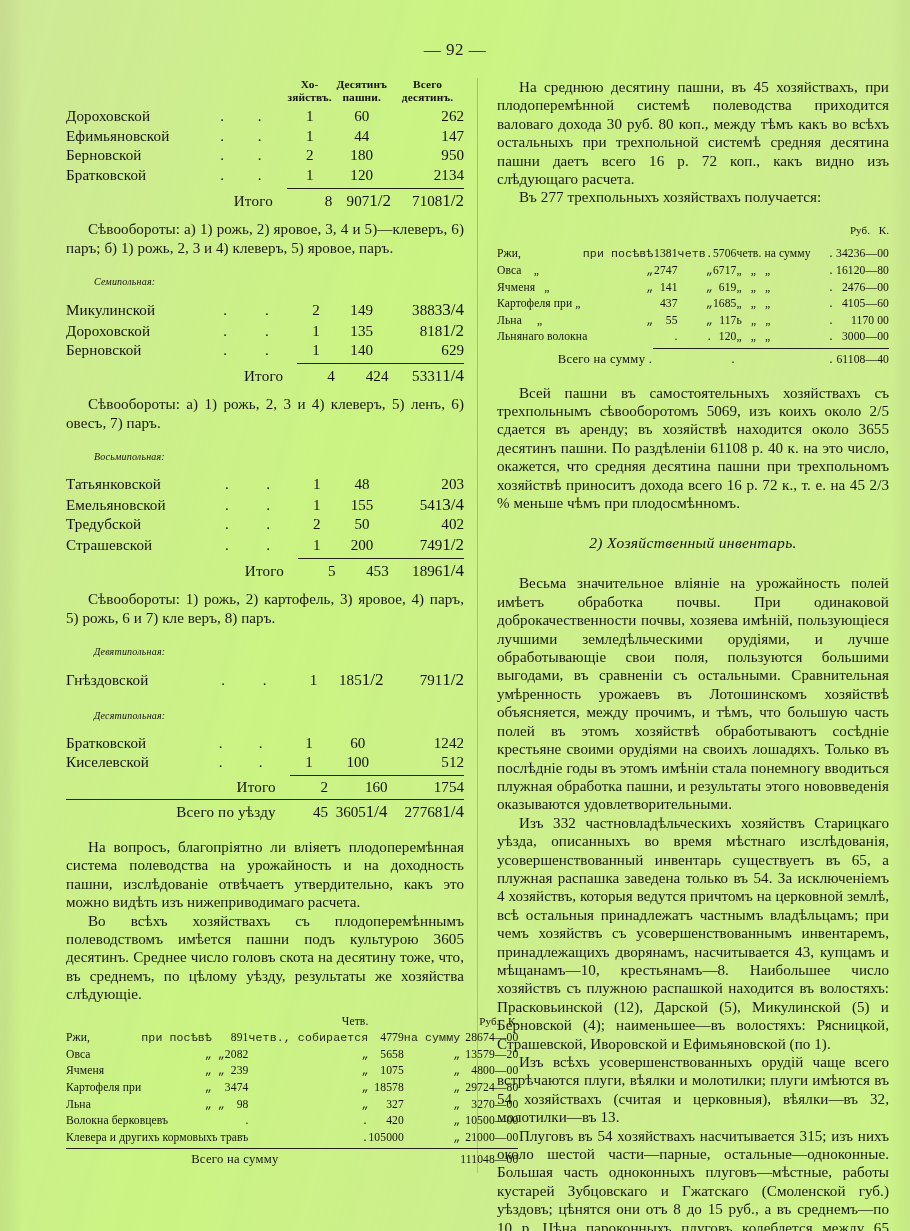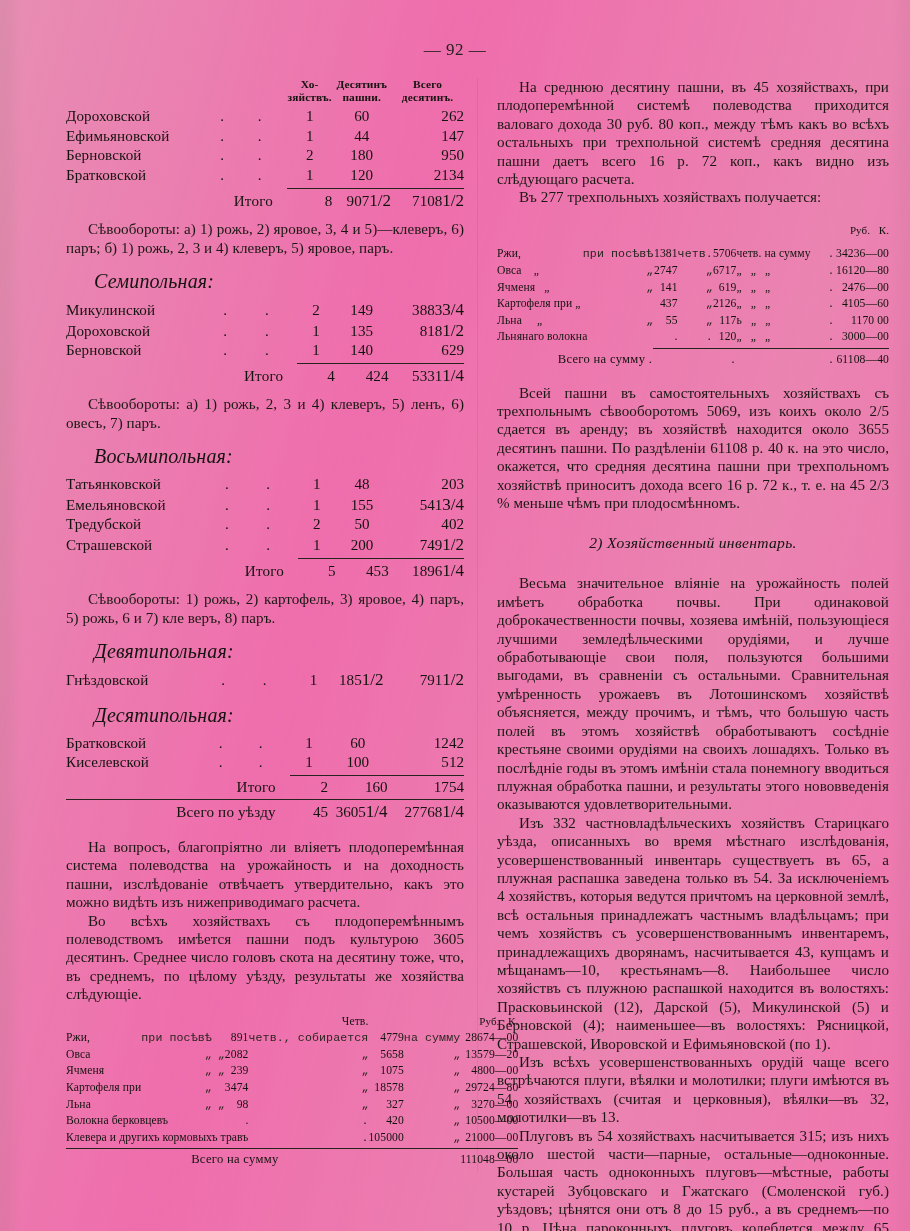--- a/index.html
+++ b/index.html
@@ -7,21 +7,21 @@
     padding: 0;
     background: #ffffff;
   }
   body {
     font-family: "Liberation Serif", "DejaVu Serif", serif;
   }
   #page {
     position: relative;
     width: 910px;
     height: 1231px;
-    background: #ec4899;
+    background: #bef264;
     overflow: hidden;
     color: #15130f;
   }
   
   #page::before {
     content: "";
     position: absolute;
     inset: 0;
     background:
       radial-gradient(circle at 12% 18%, rgba(150,145,130,.10) 0 2px, transparent 3px),
@@ -85,21 +85,21 @@
     letter-spacing: .05px;
     color: #1b1813;
   }
   p.body + p.body { margin-top: 0; }
   .gap-s { height: 9px; }
   .gap-m { height: 15px; }
   .gap-l { height: 22px; }
 
   .sys-head {
     font-style: italic;
-    font-size: 20px;
+    font-size: 10px;
     line-height: 19px;
     margin-left: 28px;
     letter-spacing: .2px;
   }
   .sec-head {
     font-style: italic;
     font-size: 15.6px;
     text-align: center;
     letter-spacing: .3px;
   }
@@ -552,21 +552,21 @@
           <td class="m-num">619</td>
           <td class="m-lbl"><span>„</span>&nbsp;&nbsp;&nbsp;<span>„</span>&nbsp;&nbsp;&nbsp;<span>„</span></td>
           <td class="m-q">.</td>
           <td class="m-sum">2476—00</td>
         </tr>
         <tr>
           <td class="m-lbl"><span>Картофеля при</span>&nbsp;<span>„</span></td>
           <td class="m-q"></td>
           <td class="m-num">437</td>
           <td class="m-q">„</td>
-          <td class="m-num">2126</td>
+          <td class="m-num">1685</td>
           <td class="m-lbl"><span>„</span>&nbsp;&nbsp;&nbsp;<span>„</span>&nbsp;&nbsp;&nbsp;<span>„</span></td>
           <td class="m-q">.</td>
           <td class="m-sum">4105—60</td>
         </tr>
         <tr>
           <td class="m-lbl"><span>Льна</span>&nbsp;&nbsp;&nbsp;&nbsp;&nbsp;<span>„</span></td>
           <td class="m-q">„</td>
           <td class="m-num">55</td>
           <td class="m-q">„</td>
           <td class="m-num">117</td>

